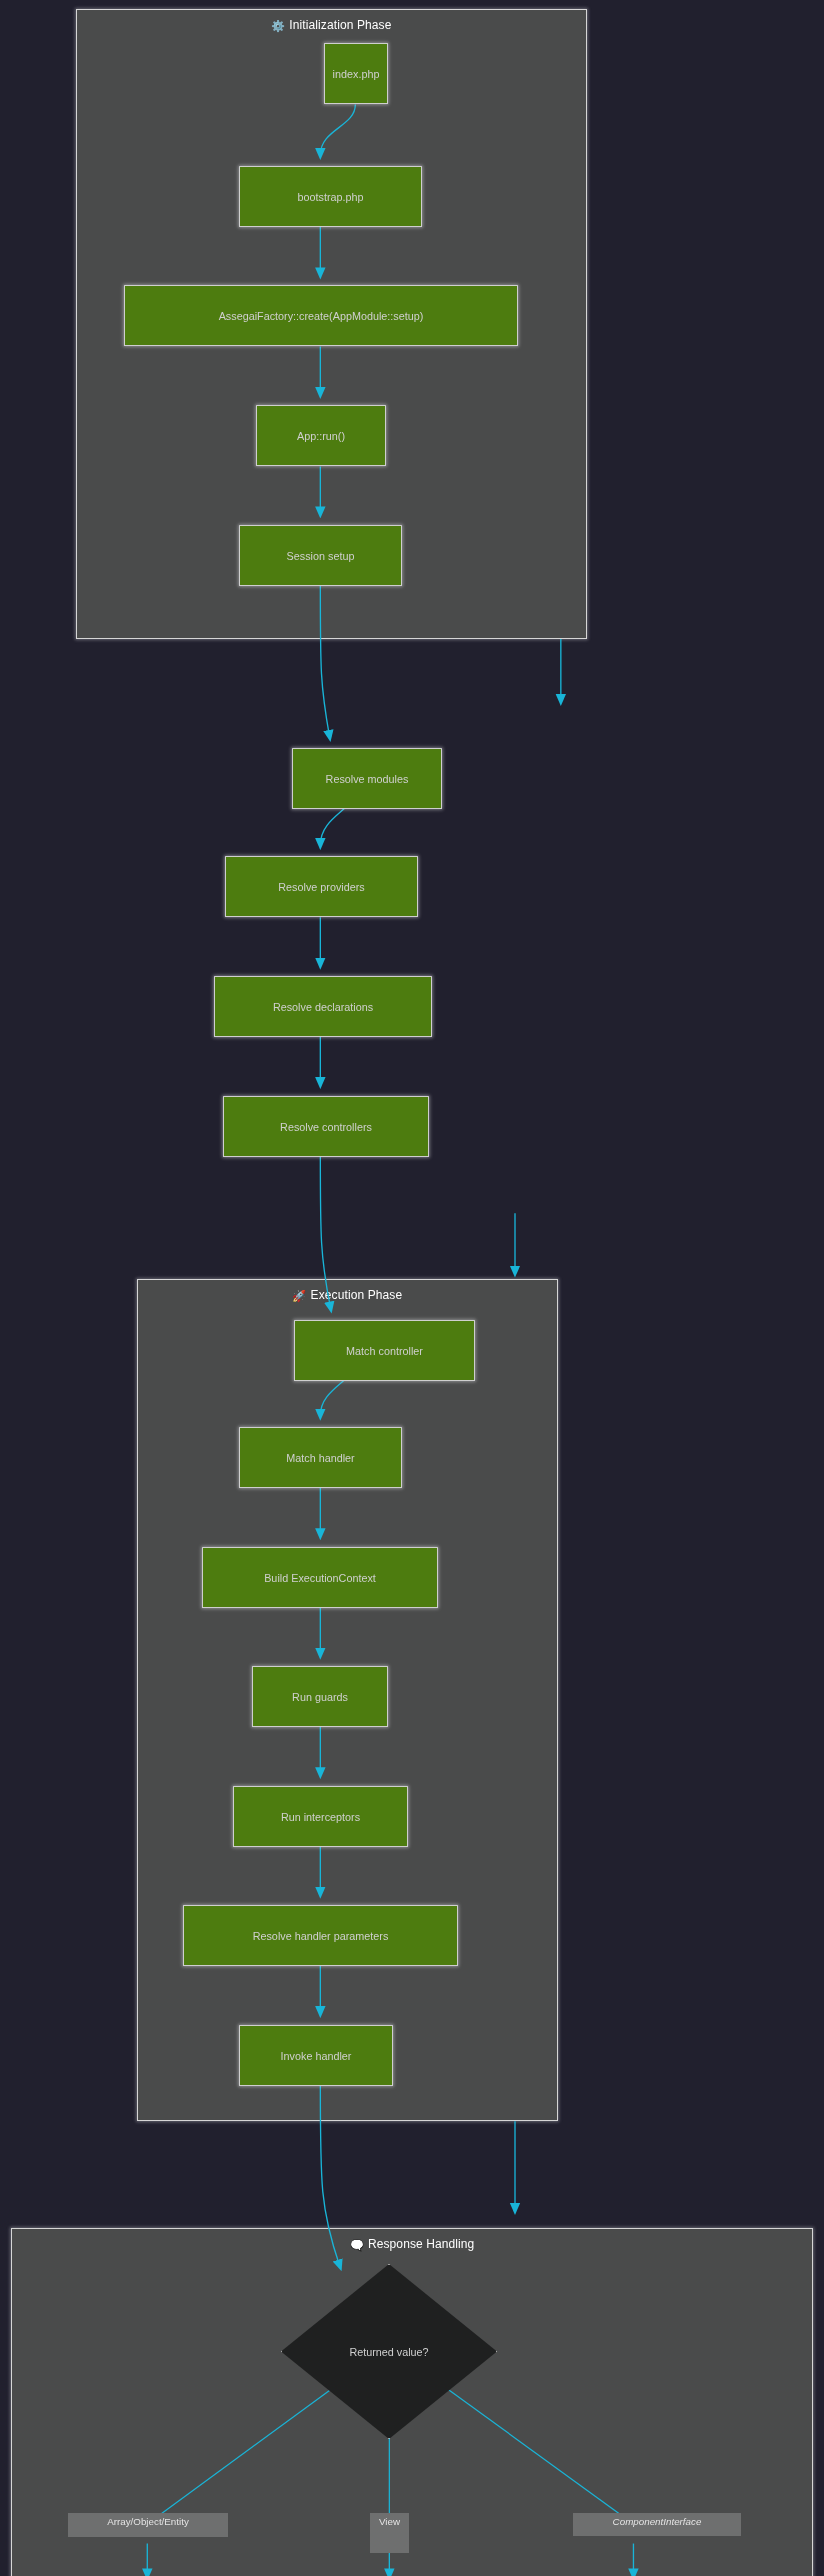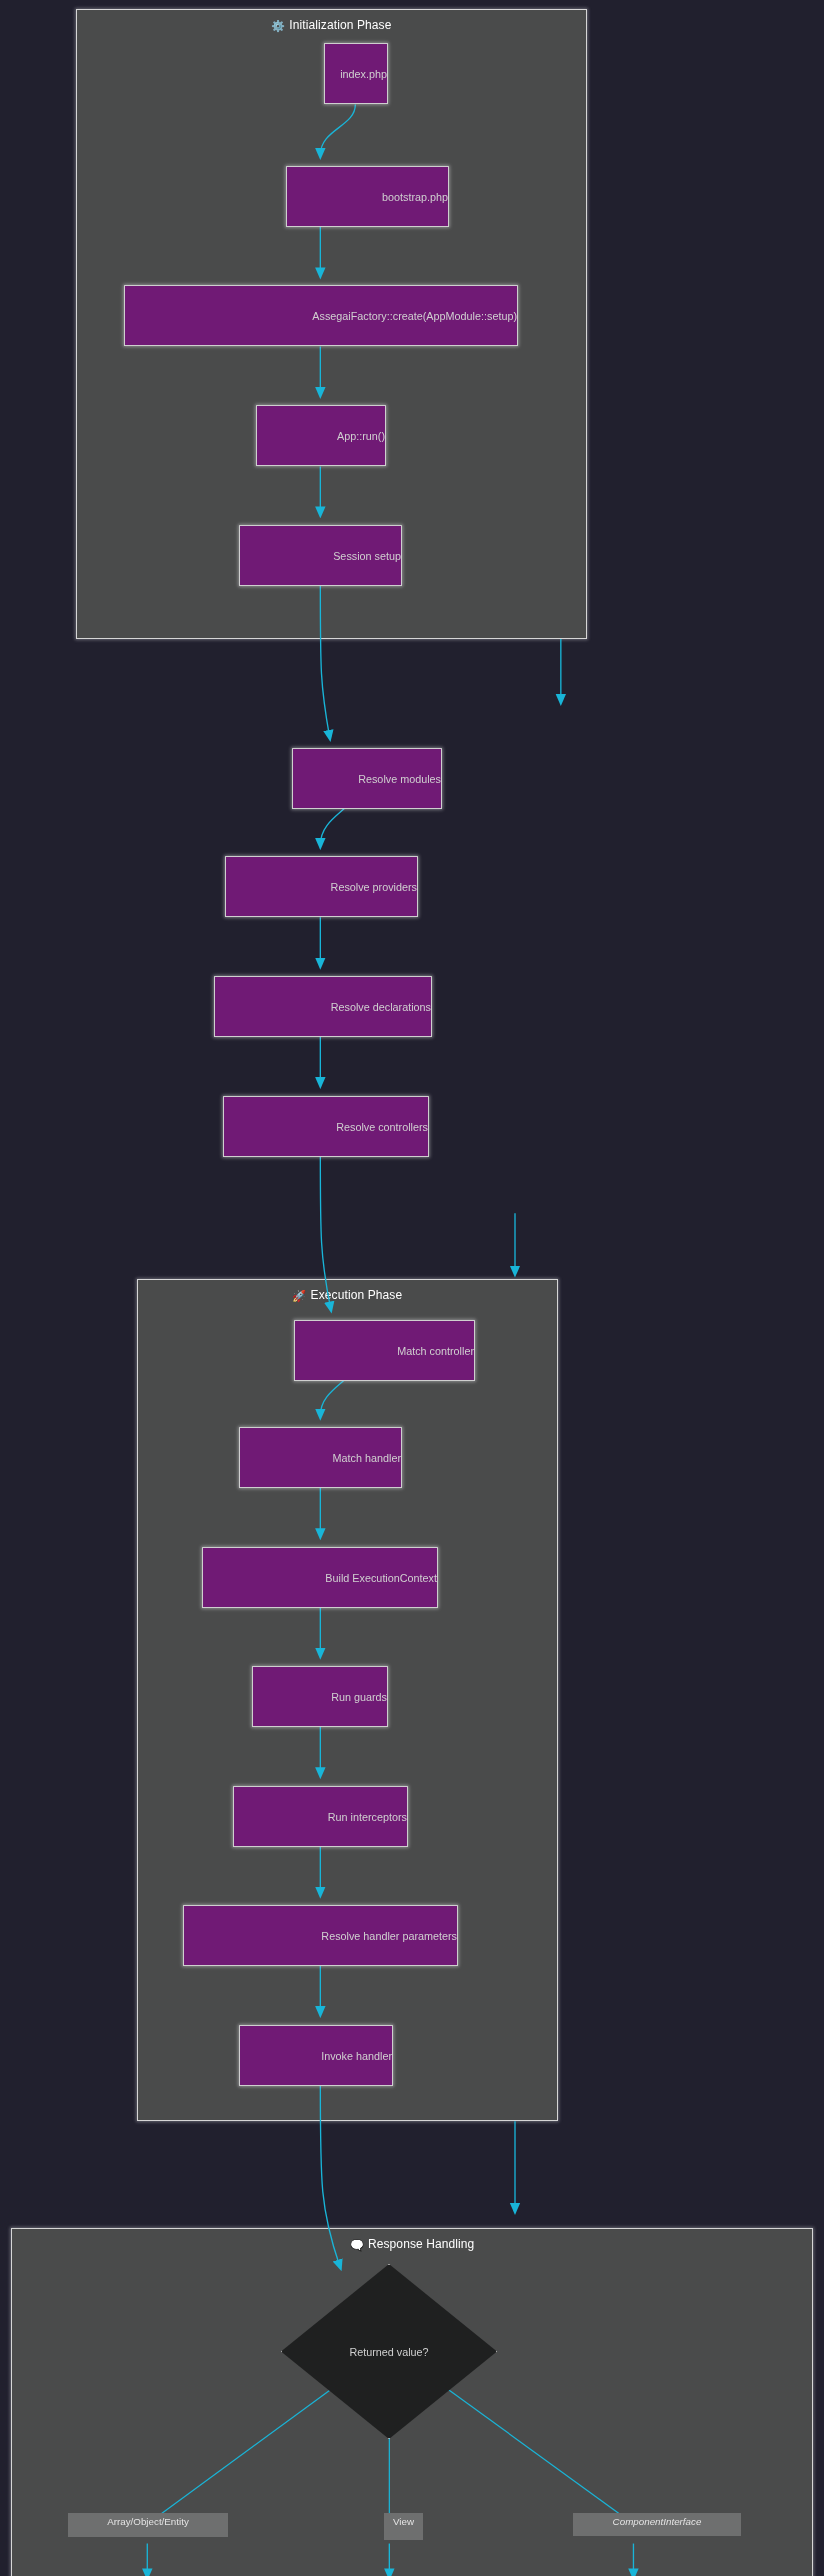--- a/index.html
+++ b/index.html
@@ -48,27 +48,27 @@
     letter-spacing: 0.1px;
   }
   .cluster-title .emoji {
     font-size: 11.3px;
     margin-right: 3.6px;
     vertical-align: -1px;
   }
   
   .node {
     position: absolute;
-    background: #701a75;
+    background: #4d7c0f;
     border: 0.5px solid #cfcfcf;
     box-shadow: 0 0 3.6px 1px rgba(230,230,235,0.42);
     box-sizing: border-box;
     display: flex;
     align-items: center;
-    justify-content: flex-end;
+    justify-content: center;
     color: #d0d0d0;
     font-size: 10.8px;
     white-space: nowrap;
     border-radius: 0.5px;
   }
   
   .decision {
     position: absolute;
     display: flex;
     align-items: center;
@@ -173,21 +173,21 @@
 
       <path d="M 286,5132 C 286,5250 500,5240 660,5318"></path>
       <path d="M 756,5132 C 756,5220 780,5240 792,5318"></path>
       <path d="M 1230,5132 C 1230,5250 1090,5250 1010,5322"></path>
     </g>
   </svg>
 
   <div class="node" style="left:324px; top:43px; width:64px; height:61px;">
     <span>index.php</span>
   </div>
-  <div class="node" style="left:239px; top:166px; width:163px; height:61px;margin-left:47px;">
+  <div class="node" style="left:239px; top:166px; width:183px; height:61px;">
     <span>bootstrap.php</span>
   </div>
   <div class="node" style="left:124px; top:285px; width:394px; height:61px;">
     <span>AssegaiFactory::create(AppModule::setup)</span>
   </div>
   <div class="node" style="left:256px; top:405px; width:130px; height:61px;">
     <span>App::run()</span>
   </div>
   <div class="node" style="left:239px; top:525px; width:163px; height:61px;">
     <span>Session setup</span>
@@ -229,21 +229,21 @@
   </div>
 
   <div class="decision" style="left:281px; top:2264px; width:216px; height:175px;">
     <span class="dshape"></span>
     <span class="dlabel">Returned value?</span>
   </div>
 
   <div class="edge-label" style="left:68px; top:2513px; width:160px; height:24px;">
     <span>Array/Object/Entity</span>
   </div>
-  <div class="edge-label" style="left:384px; top:2513px; width:39px; height:27px;">
+  <div class="edge-label" style="left:370px; top:2513px; width:39px; height:40px;">
     <span>View</span>
   </div>
   <div class="edge-label" style="left:573px; top:2513px; width:168px; height:23px;font-style:italic;">
     <span>ComponentInterface</span>
   </div>
 
 </div>
 
 
 </body></html>

